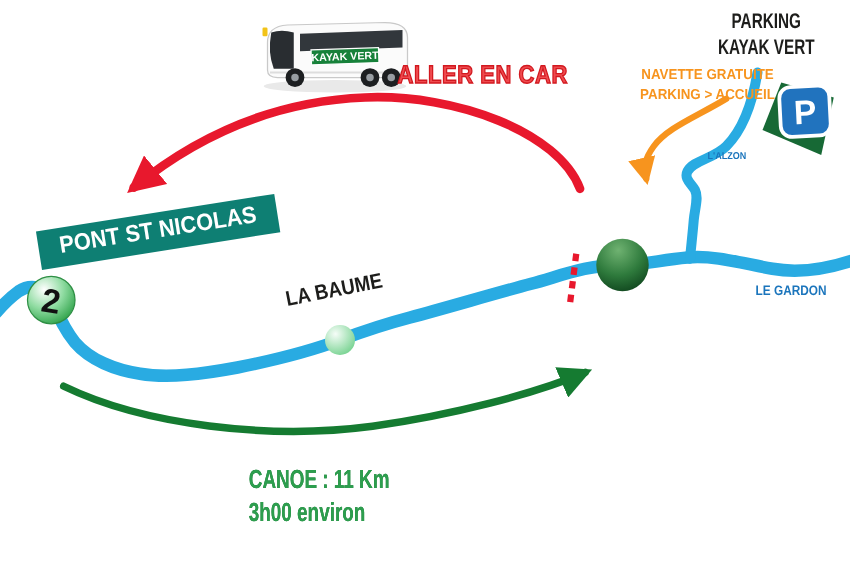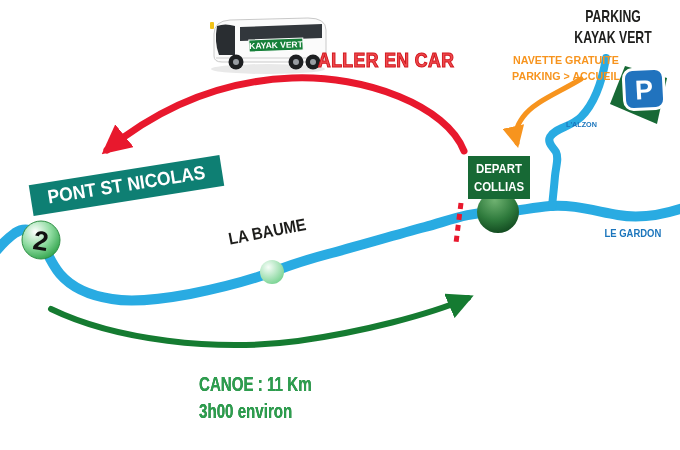--- a/index.html
+++ b/index.html
@@ -122,26 +122,20 @@
     <span>KAYAK VERT</span>
   </div>
 
   <div class="lbl aller">ALLER EN CAR</div>
 
   <div class="lbl navette">
     <span>NAVETTE GRATUITE</span>
     <span>PARKING &gt; ACCUEIL</span>
   </div>
 
-  <div class="lbl depart-box">
-    <div class="inner">
-      <span>DEPART</span>
-      <span>COLLIAS</span>
-    </div>
-  </div>
 
   <div class="lbl pont-banner">
     <span class="inner">PONT ST NICOLAS</span>
   </div>
 
   <div class="lbl la-baume">LA BAUME</div>
 
   <div class="lbl le-gardon">LE GARDON</div>
 
   <div class="lbl l-alzon">L'ALZON</div>

